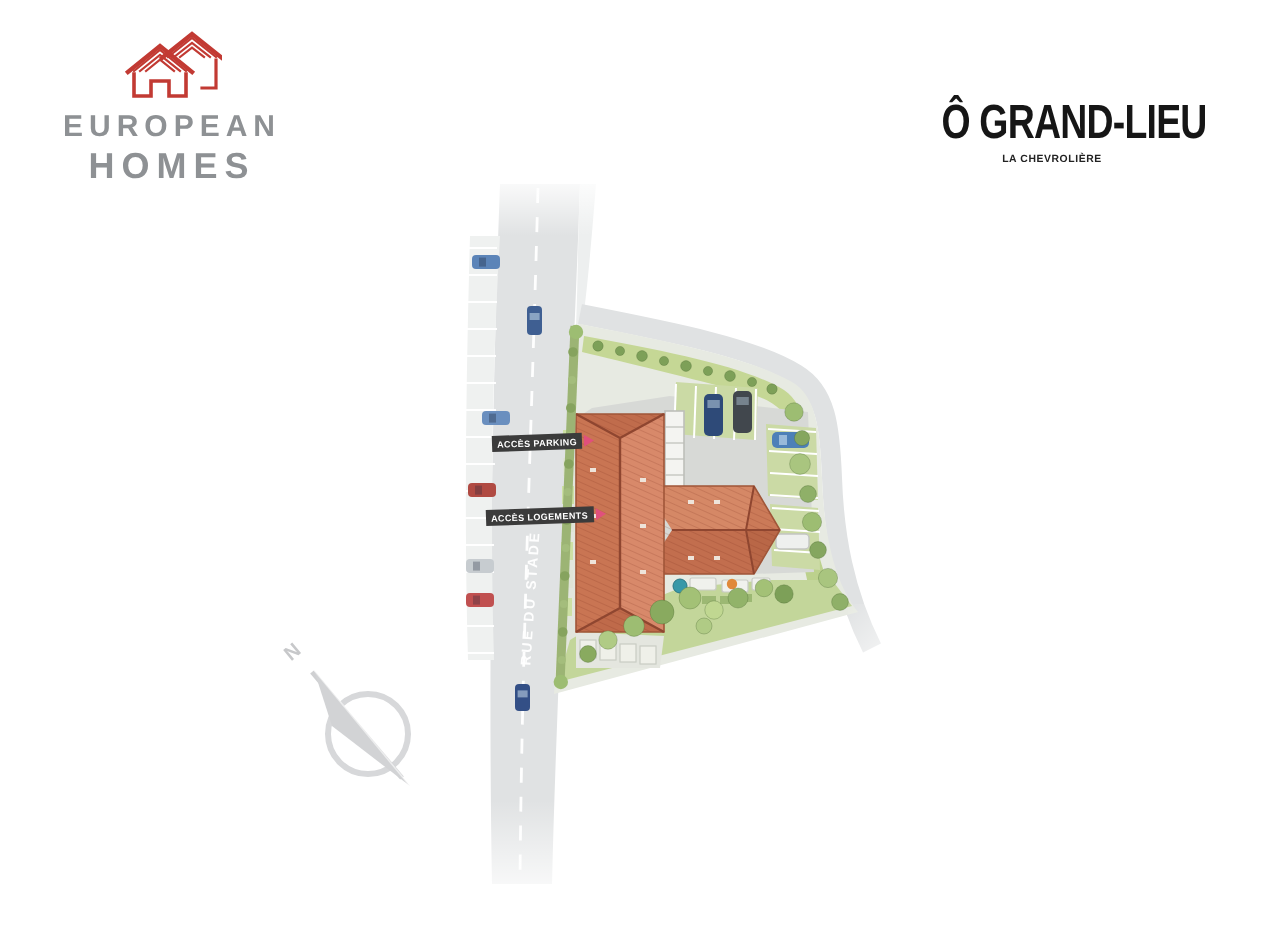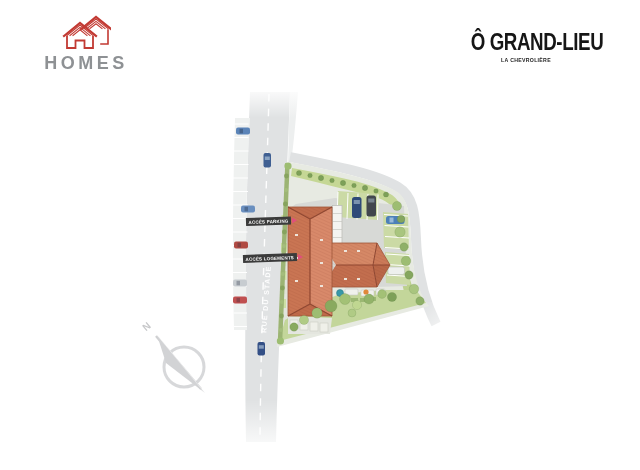--- a/index.html
+++ b/index.html
@@ -8,21 +8,21 @@
   .plan-svg{position:absolute;left:0;top:0;}
 
   
   .logo{position:absolute;left:26px;top:14px;width:120px;text-align:center;}
   .logo svg{display:block;margin:0 auto;}
   .logo-line{color:#8e9194;font-weight:700;}
   .logo-line1{font-size:15px;letter-spacing:3px;margin-top:3px;}
   .logo-line2{font-size:18px;letter-spacing:3.5px;margin-top:1px;}
 
   
-  .title-block{position:absolute;left:452px;top:28px;width:148px;text-align:center;color:#161616;}
+  .title-block{position:absolute;left:452px;top:48px;width:148px;text-align:center;color:#161616;}
   .title-line{display:inline-block;font-size:24px;font-weight:800;letter-spacing:-0.5px;
               transform:scaleX(0.78);transform-origin:center;white-space:nowrap;}
   .subtitle-line{font-size:5.2px;font-weight:700;letter-spacing:0.3px;margin-top:1px;color:#222;}
 
   
   .access-label{position:absolute;display:flex;align-items:center;transform-origin:left center;}
   .access-box{background:#3b3b3b;color:#ffffff;font-size:4.5px;font-weight:700;
               letter-spacing:0.2px;padding:1.5px 2.5px;white-space:nowrap;}
   .access-arrow{width:0;height:0;border-top:3.5px solid transparent;border-bottom:3.5px solid transparent;
                 border-left:5px solid #e0507c;margin-left:1px;}
@@ -52,20 +52,21 @@
         <path d="M47,16 V30 H40" stroke-width="1.6"></path>
 
         <path d="M3,22 L19,9 L35,22" stroke-width="2.2"></path>
         <path d="M6,21.5 L19,11 L32,21.5" stroke-width="1.1"></path>
         <path d="M9,21.5 L19,13.4 L29,21.5" stroke-width="1.1"></path>
         <path d="M12,21.5 L19,15.8 L26,21.5" stroke-width="1.1"></path>
 
         <path d="M6,23 V34 H14.5 V26.5 H23.5 V34 H32 V23" stroke-width="1.8"></path>
       </g>
     </svg>
+    <div class="logo-line logo-line1">EUROPEAN</div>
     <div class="logo-line logo-line2">HOMES</div>
   </div>
 
   <div class="title-block">
     <span class="title-line">Ô GRAND-LIEU</span>
     <div class="subtitle-line">LA CHEVROLIÈRE</div>
   </div>
 
   <svg class="plan-svg" width="640" height="470" viewBox="0 0 640 470">
     <defs>

